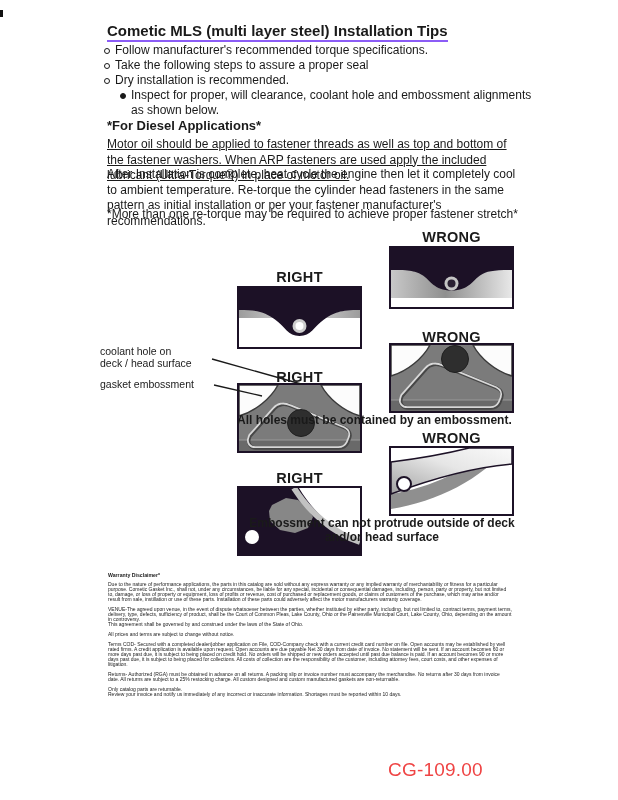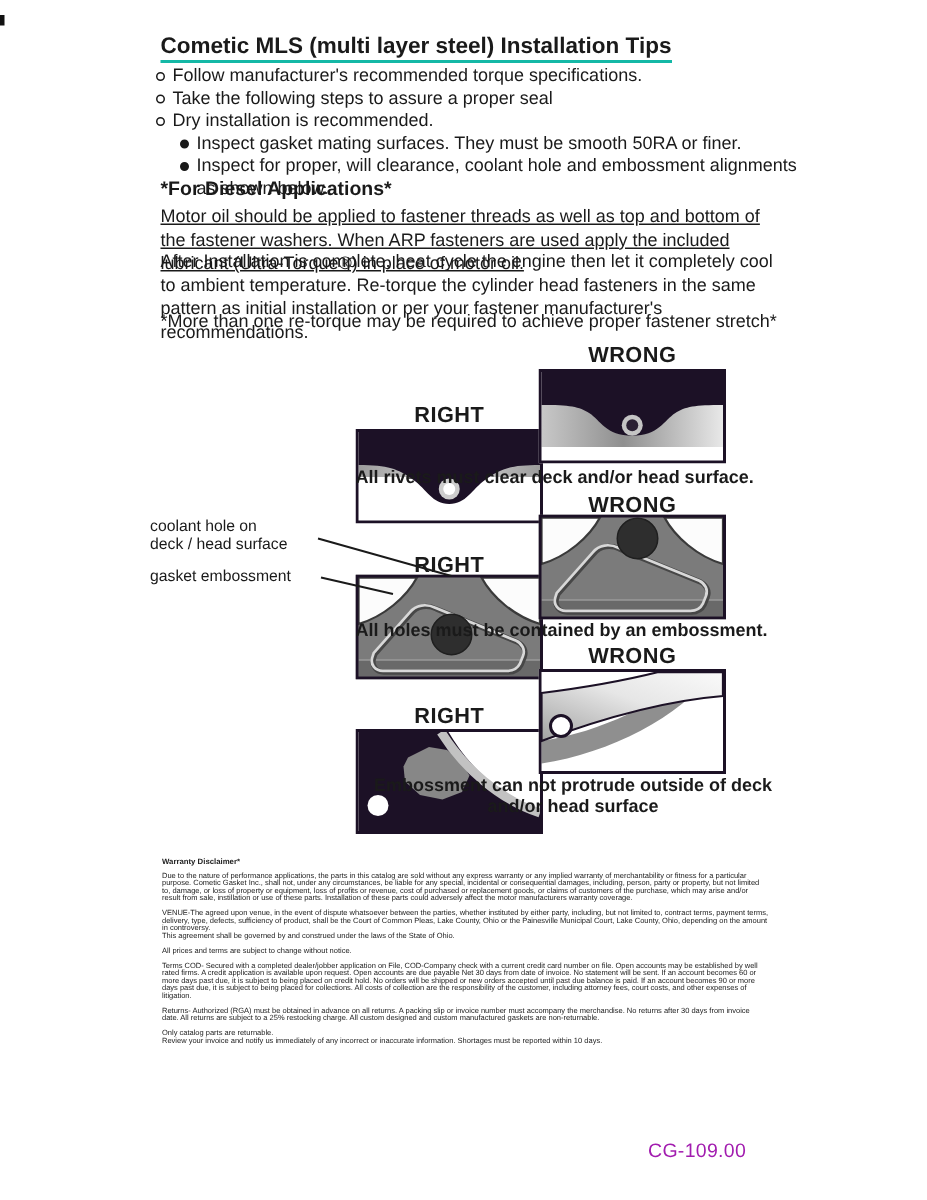--- a/index.html
+++ b/index.html
@@ -1,50 +1,50 @@
 <!DOCTYPE html>
 <html><head>
 <meta charset="utf-8">
 <style>
   html,body{margin:0;padding:0;background:#ffffff;}
   body{font-family:"Liberation Sans","DejaVu Sans",sans-serif;color:#1a1a1a;-webkit-text-size-adjust:none;}
   .page{position:relative;width:618px;height:800px;background:#ffffff;overflow:hidden;}
   .abs{position:absolute;}
   .edge-mark{left:0;top:10px;width:3px;height:7px;background:#111111;}
 
-  .title{left:107px;top:22px;font-size:15px;font-weight:bold;border-bottom:2px solid #14b8a6;padding-bottom:1px;white-space:nowrap;}
+  .title{left:107px;top:22px;font-size:15px;font-weight:bold;border-bottom:2px solid #8b5cf6;padding-bottom:1px;white-space:nowrap;}
 
   .bullets{left:104px;top:43px;width:430px;font-size:12px;}
   .b-row{display:flex;line-height:15px;}
   .b-row .marker{flex:0 0 auto;width:4px;height:4px;border:1px solid #1a1a1a;border-radius:50%;margin:5px 5px 0 0;}
   .b-row.sub{margin-left:16px;}
   .b-row.sub .marker{background:#1a1a1a;border-color:#1a1a1a;width:4px;height:4px;margin-top:5px;}
 
   .diesel-head{left:107px;top:118px;font-size:13px;font-weight:bold;text-align:center;}
   .para{left:107px;width:418px;font-size:12px;line-height:15.5px;}
   .p1{top:137px;text-decoration:underline;} .p2{top:167px;} .p3{top:207px;}
 
   .rw-label{width:125px;text-align:center;font-size:14.5px;font-weight:600;letter-spacing:.3px;}
-  .col-right{left:237px;margin-top:40px;} .col-wrong{left:359px;}
+  .col-right{left:237px;margin-top:40px;} .col-wrong{left:389px;}
   .lab1{top:229px;} .lab2{top:329px;} .lab3{top:430px;}
   .panel{width:125px;} .panel svg{display:block;width:125px;}
   .pan1{top:246px;} .pan2{top:343px;} .pan3{top:446px;}
   .caption{font-size:12px;font-weight:bold;line-height:13.5px;white-space:pre-line;}
   .cap1{left:237px;top:312px;width:300px;}
   .cap2{left:237px;top:414px;width:300px;}
   .cap3{left:237px;top:517px;width:290px;text-align:center;}
 
   .ann{left:100px;width:112px;text-align:left;font-size:10.5px;line-height:12px;white-space:pre-line;}
   .ann1{top:345px;} .ann2{top:378px;}
   .leader{left:110px;top:330px;pointer-events:none;}
 
   .disclaimer{left:108px;top:573px;width:404px;font-size:5px;line-height:5px;color:#222222;}
   .disclaimer h4{margin:0 0 4px 0;font-size:5.2px;font-weight:bold;}
   .disclaimer p{margin:0 0 5px 0;white-space:pre-line;}
-  .footer{left:388px;top:759px;font-size:13px;color:#a21caf;letter-spacing:.2px;margin-left:44px;}
+  .footer{left:388px;top:759px;font-size:19px;color:#ef4444;letter-spacing:.2px;}
 </style>
 </head>
 <body>
 
 <div class="page">
 
   <div class="abs edge-mark"></div>
 
   <div class="abs title">Cometic MLS (multi layer steel) Installation Tips</div>
 
@@ -53,24 +53,20 @@
         <span class="marker"></span>
         <span>Follow manufacturer's recommended torque specifications.</span>
       </div>
     <div class="b-row">
         <span class="marker"></span>
         <span>Take the following steps to assure a proper seal</span>
       </div>
     <div class="b-row">
         <span class="marker"></span>
         <span>Dry installation is recommended.</span>
-      </div>
-    <div class="b-row sub">
-        <span class="marker"></span>
-        <span>Inspect gasket mating surfaces.  They must be smooth 50RA or finer.</span>
       </div>
     <div class="b-row sub">
         <span class="marker"></span>
         <span>Inspect for proper, will clearance, coolant hole and embossment alignments as shown below.</span>
       </div>
   </div>
 
   <div class="abs diesel-head">*For Diesel Applications*</div>
   <div class="abs para p1">Motor oil should be applied to fastener threads as well as top and bottom of the fastener washers. When ARP fasteners are used apply the included lubricant (Ultra-Torque®) in place of motor oil.</div>
   <div class="abs para p3">*More than one re-torque may be required to achieve proper fastener stretch*</div>
@@ -109,21 +105,20 @@
       <rect x="0" y="0" width="125" height="63" fill="#ffffff"></rect>
       <rect x="2" y="24" width="121" height="28" fill="url(#g1w)"></rect>
       <rect x="2" y="52" width="121" height="9" fill="#ffffff"></rect>
       <path d="M2,2 H123 V24 C104,24 98,25 91,29.5 C84,34 80,44.5 62.5,44.5 C45,44.5 41,34 34,29.5 C27,25 21,24 2,24 Z" fill="#1c1126"></path>
       <circle cx="62.5" cy="37.5" r="7" fill="#c4c4c4"></circle>
       <circle cx="62.5" cy="37.5" r="4" fill="#2a2033"></circle>
       <rect x="1" y="1" width="123" height="61" fill="none" stroke="#1c1126" stroke-width="2"></rect>
     </svg>
   </div>
 
-  <div class="abs caption cap1">All rivets must clear deck and/or head surface.</div>
 
   <div class="abs rw-label col-right lab2">RIGHT</div>
   <div class="abs rw-label col-wrong lab2">WRONG</div>
 
   <div class="abs ann ann1">coolant hole on
 deck / head surface</div>
   <div class="abs ann ann2">gasket embossment</div>
 
   <div class="abs panel col-right pan2">
     <svg viewBox="0 0 125 70">

